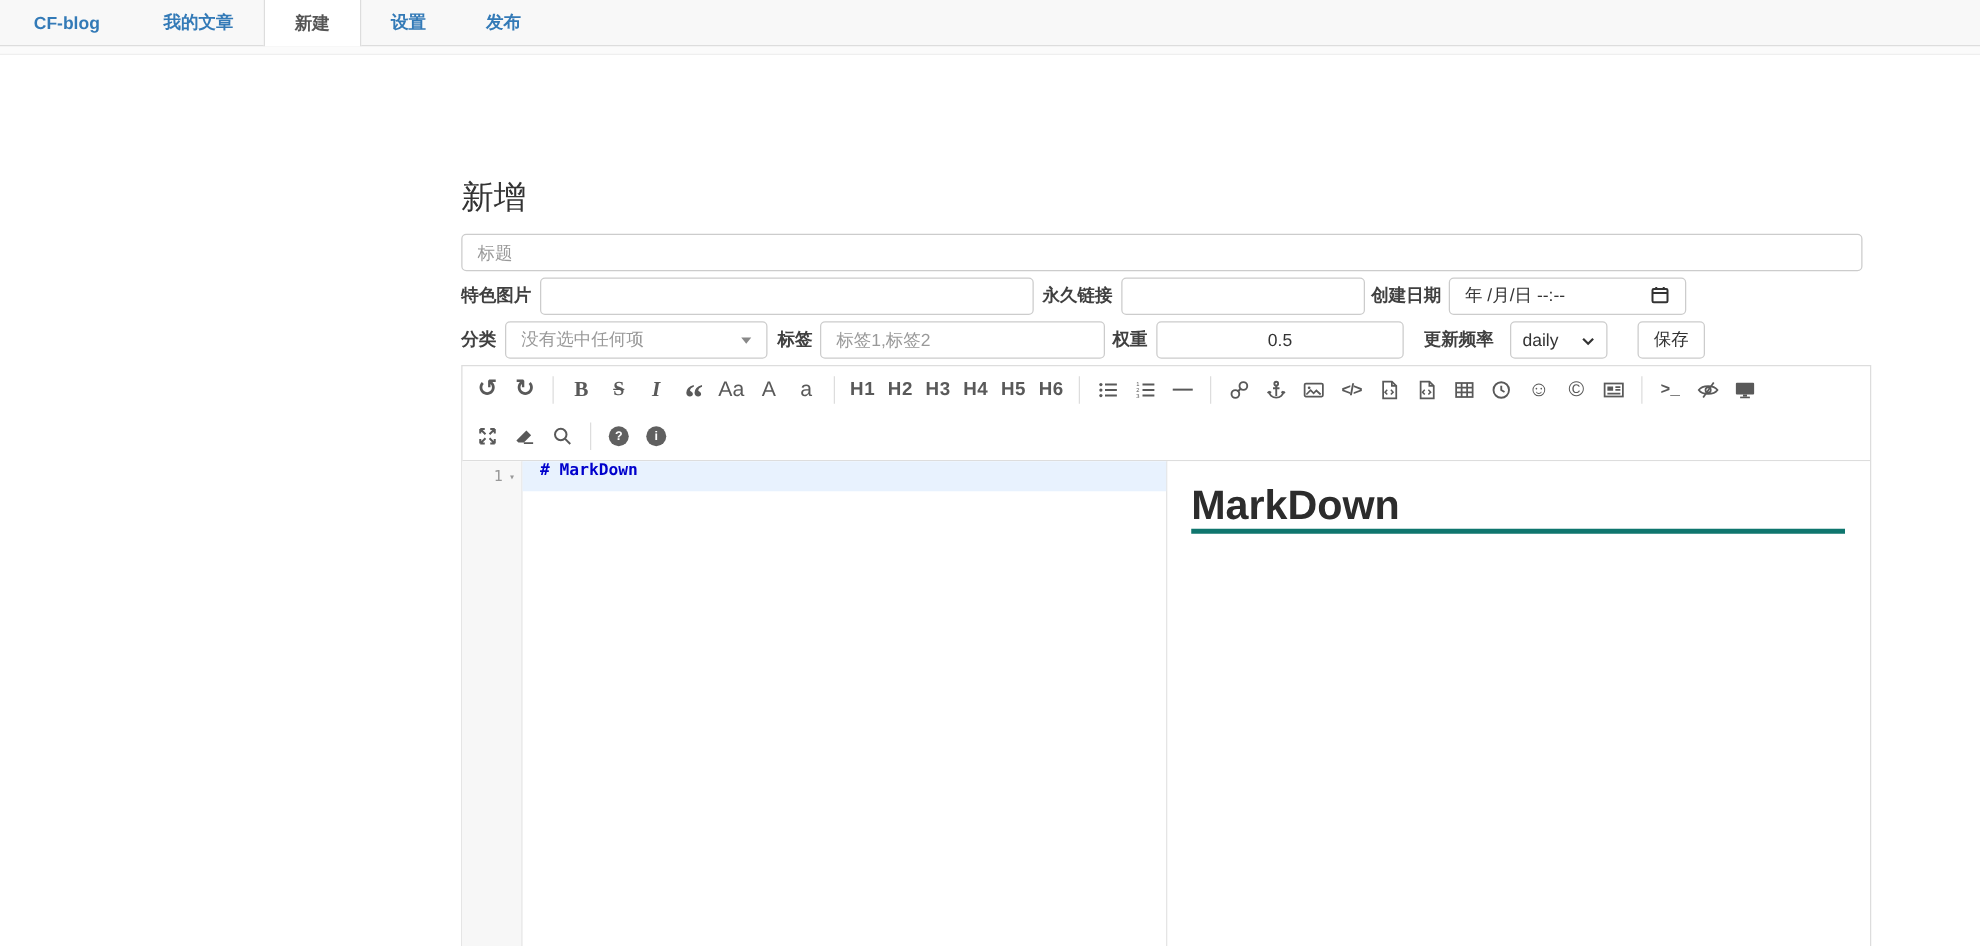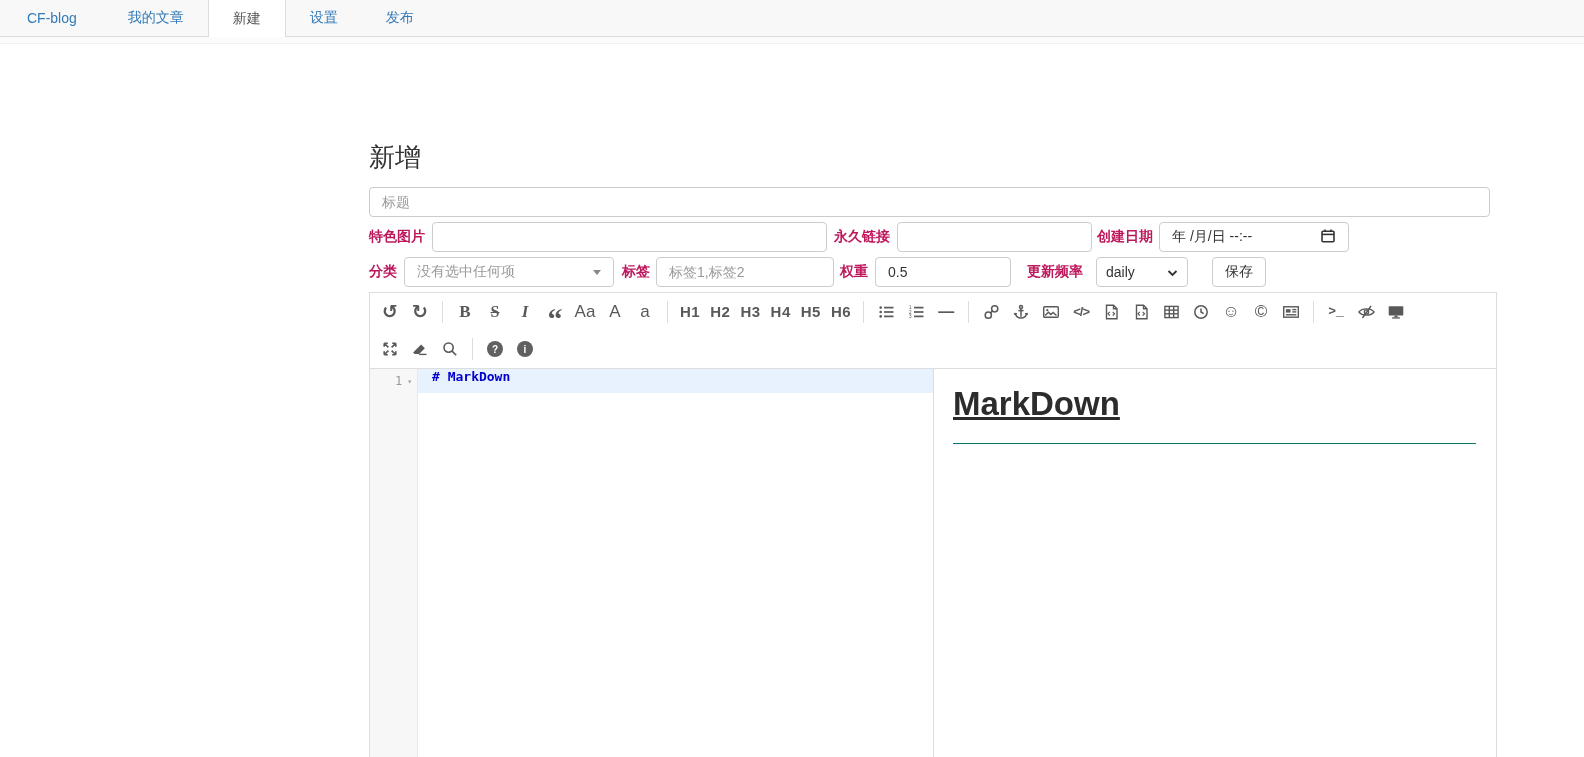--- a/index.html
+++ b/index.html
@@ -3,39 +3,39 @@
 <meta charset="utf-8">
 <style>
   * { margin:0; padding:0; box-sizing:border-box; }
   html,body { width:1584px; height:757px; overflow:hidden; background:#fff;
     font-family:"Liberation Sans","DejaVu Sans",sans-serif; }
 
   
   .navbar { height:37px; background:#f8f8f8; border-bottom:1px solid #ddd;
     display:flex; align-items:stretch; position:relative; }
   .navbar a { display:flex; align-items:center; font-size:14px; text-decoration:none;
-    color:#337ab7; cursor:pointer; }
+    color:#337ab7; cursor:pointer;font-weight:bold; }
   .nav-brand { padding:0 27px 0 27px; font-size:15px; }
   .nav-tab { padding:0 24px; }
   .nav-tab.active { background:#fff; color:#555; border-left:1px solid #ddd;
     border-right:1px solid #ddd; margin-bottom:-1px; }
   .nav-substrip { height:7px; background:#fbfbfb; border-bottom:1px solid #efefef; }
 
   
   .content { margin-left:369px; width:1128px; }
   .page-title { margin-top:96px; margin-bottom:12px; font-size:26px; font-weight:500; color:#333; }
 
   input.ctl, .fake-field { border:1px solid #ccc; border-radius:4px; height:30px;
     font-size:14px; color:#333; padding:2px 12px; outline:none; background:#fff;
     font-family:"Liberation Sans","DejaVu Sans",sans-serif; }
   input.ctl::placeholder { color:#999; opacity:1; }
   .title-input { width:1121px; display:block; margin-bottom:5px; }
 
   .form-row { display:flex; align-items:center; margin-bottom:5px; }
-  .form-row label { font-size:14px; font-weight:bold; color:#be185d; white-space:nowrap;text-align:right; }
+  .form-row label { font-size:14px; font-weight:bold; color:#404040; white-space:nowrap;text-align:right; }
 
   .fake-field { display:inline-flex; align-items:center; justify-content:space-between;text-align:center; }
   .fake-select-placeholder { color:#999; }
   .caret-down { width:0; height:0; border-left:4px solid transparent;
     border-right:4px solid transparent; border-top:5px solid #888; }
 
   
   .editor-box { margin-top:4px; width:1128px; border:1px solid #ddd; }
   .toolbar-row { display:flex; align-items:center; height:37px; padding:0 5px; }
   .toolbar-row + .toolbar-row { height:38px; }
@@ -65,22 +65,22 @@
   .gutter { width:48px; background:#f7f7f7; border-right:1px solid #e8e8e8;
     font-family:"DejaVu Sans Mono","Liberation Mono",monospace; font-size:12px; color:#999;
     display:flex; flex-direction:column; }
   .gutter-line { height:24px; display:flex; align-items:center; justify-content:flex-end; padding-right:5px; }
   .fold-arrow { font-size:8px; color:#999; margin-left:5px; }
   .code-area { flex:1; }
   .active-line { height:24px; background:#e8f2fe; display:flex; }
   .cm-header { font-family:"DejaVu Sans Mono","Liberation Mono",monospace; font-size:13px;
     font-weight:bold; color:#0000cc; padding-left:14px; white-space:pre; }
   .pane-preview { flex:1; background:#fff; padding:16px 20px 0 19px; }
-  .preview-h1 { font-size:33px; font-weight:bold; color:#2c2c2c; padding-bottom:20px;
-    border-bottom:1px solid #0f766e;text-decoration:underline; }
+  .preview-h1 { font-size:33px; font-weight:bold; color:#2c2c2c; padding-bottom:0;
+    border-bottom:4px solid #0f766e; }
 </style>
 </head>
 <body>
 
 <div class="navbar">
   <a class="nav-brand">CF-blog</a>
   <a class="nav-tab">我的文章</a>
   <a class="nav-tab active">新建</a>
   <a class="nav-tab">设置</a>
   <a class="nav-tab">发布</a>
@@ -111,25 +111,25 @@
     </div>
   </div>
 
   <div class="form-row">
     <label style="margin-right:7px;">分类</label>
     <div class="fake-field" style="width:210px;">
       <span class="fake-select-placeholder">没有选中任何项</span>
       <span class="caret-down"></span>
     </div>
     <label style="margin-left:8px; margin-right:6px;">标签</label>
-    <input class="ctl" style="width: 178px;" placeholder="标签1,标签2">
+    <input class="ctl" style="width: 228px;" placeholder="标签1,标签2">
     <label style="margin-left:6px; margin-right:7px;">权重</label>
-    <input class="ctl" style="width: 136px;" value="0.5">
+    <input class="ctl" style="width: 198px; text-align: center;" value="0.5">
     <label style="margin-left:16px; margin-right:13px;">更新频率</label>
-    <div class="fake-field" style="width:92px; padding:0 9px;">
+    <div class="fake-field" style="width:78px; padding:0 9px;">
       <span>daily</span>
       <span>
         <svg width="11" height="8" viewBox="0 0 11 8" fill="none" stroke="#333" stroke-width="1.8">
           <path d="M1.5 2 L5.5 6 L9.5 2"></path>
         </svg>
       </span>
     </div>
     <button class="fake-field" style="margin-left:24px; padding:0 12px; cursor:pointer;">保存</button>
   </div>
 

